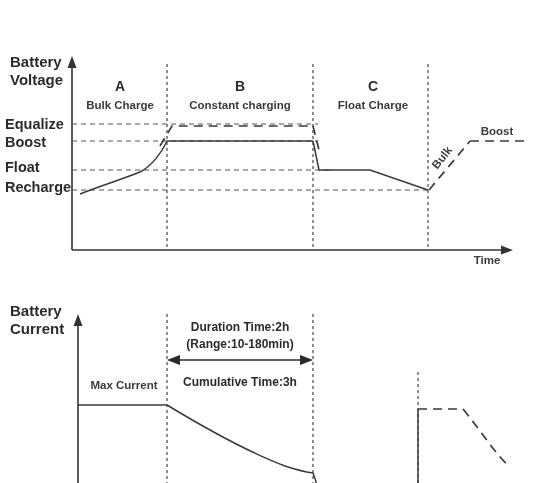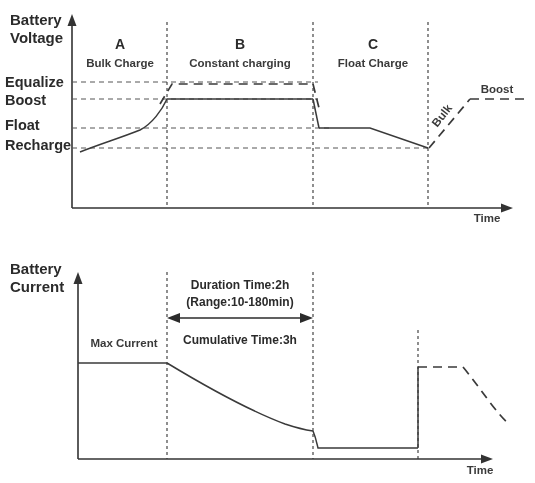--- a/index.html
+++ b/index.html
@@ -11,20 +11,21 @@
     width: 535px;
     height: 483px;
     font-family: "Liberation Sans", sans-serif;
     color: #2b2b2b;
     overflow: hidden;
   }
   #diagram-root {
     position: relative;
     width: 535px;
     height: 390px;
+    margin-top: 42px;
   }
   svg.chart-svg {
     position: absolute;
     left: 0;
     top: 0;
     width: 535px;
     height: 483px;
   }
   .axis-line {
     stroke: #333333;

